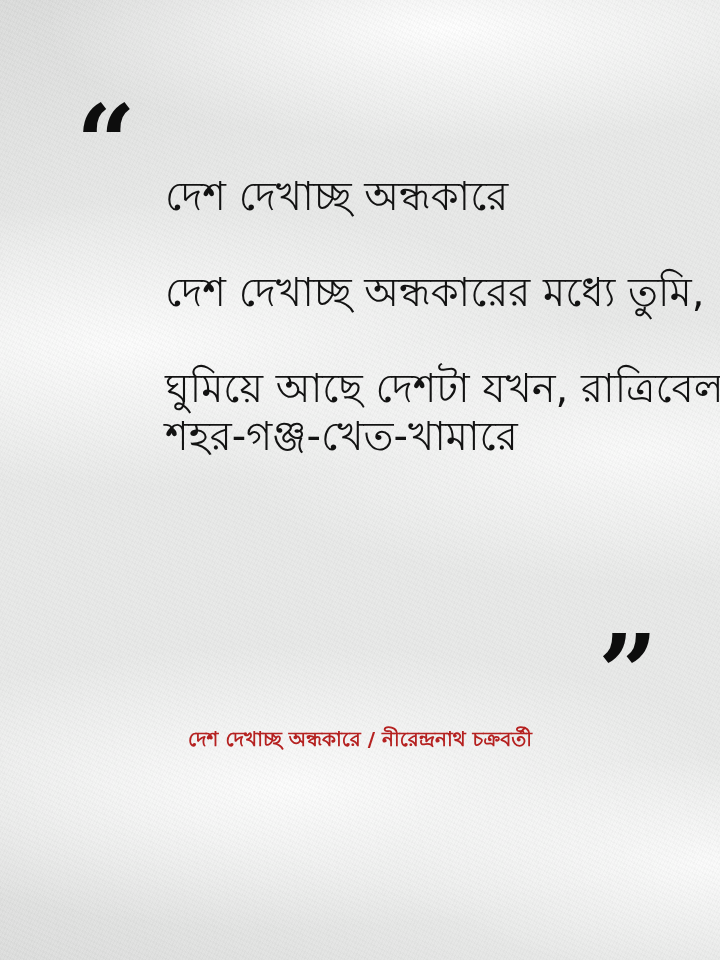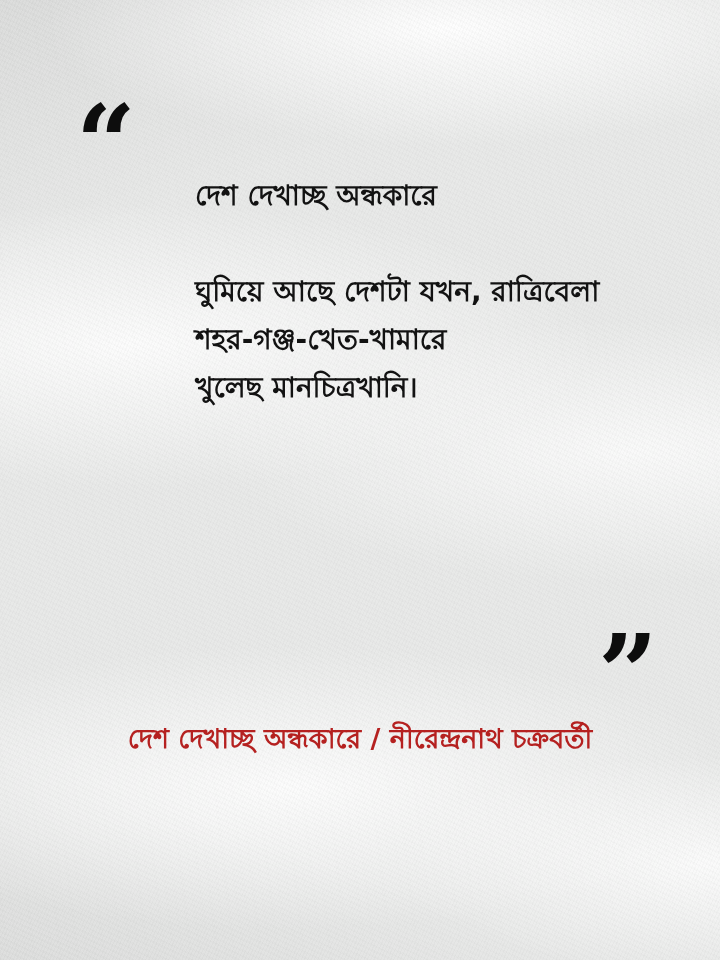--- a/index.html
+++ b/index.html
@@ -45,59 +45,58 @@
   }
   .quote-open  { left: 76px;  top: 92px;  }
   .quote-close { left: 598px; top: 622px; }
 
   .poem {
     position: absolute;
     left: 165px;
     top: 172px;
     width: 520px;
     color: #121212;
-    font-weight: 700;
-    font-size: 28px;
+    font-weight: 400;
+    font-size: 40px;
     line-height: 48px;
-    margin-left: 30px;
   }
   .stanza { margin: 0 0 48px 0; }
   .stanza:last-child { margin-bottom: 0; }
   .poem-line { white-space: nowrap; }
 
   .attribution {
     position: absolute;
     left: 0;
     top: 718px;
     width: 100%;
     text-align: center;
     color: #b52120;
     font-weight: 700;
-    font-size: 27px;
+    font-size: 20px;
     line-height: 42px;
     white-space: nowrap;
   }
 </style>
 </head>
 <body>
 
 <div class="poster">
   <div class="grain"></div>
 
   <span class="quote-mark quote-open">“</span>
 
   <div class="poem">
     <div class="stanza">
       <div class="poem-line">দেশ দেখাচ্ছ অন্ধকারে</div>
     </div>
     <div class="stanza">
+      <div class="poem-line">দেশ দেখাচ্ছ অন্ধকারের মধ্যে তুমি,</div>
     </div>
     <div class="stanza">
       <div class="poem-line">ঘুমিয়ে আছে দেশটা যখন, রাত্রিবেলা</div>
       <div class="poem-line">শহর-গঞ্জ-খেত-খামারে</div>
-      <div class="poem-line">খুলেছ মানচিত্রখানি।</div>
     </div>
   </div>
 
   <span class="quote-mark quote-close">”</span>
 
   <div class="attribution">দেশ দেখাচ্ছ অন্ধকারে / নীরেন্দ্রনাথ চক্রবর্তী</div>
 </div>
 
 </body></html>

